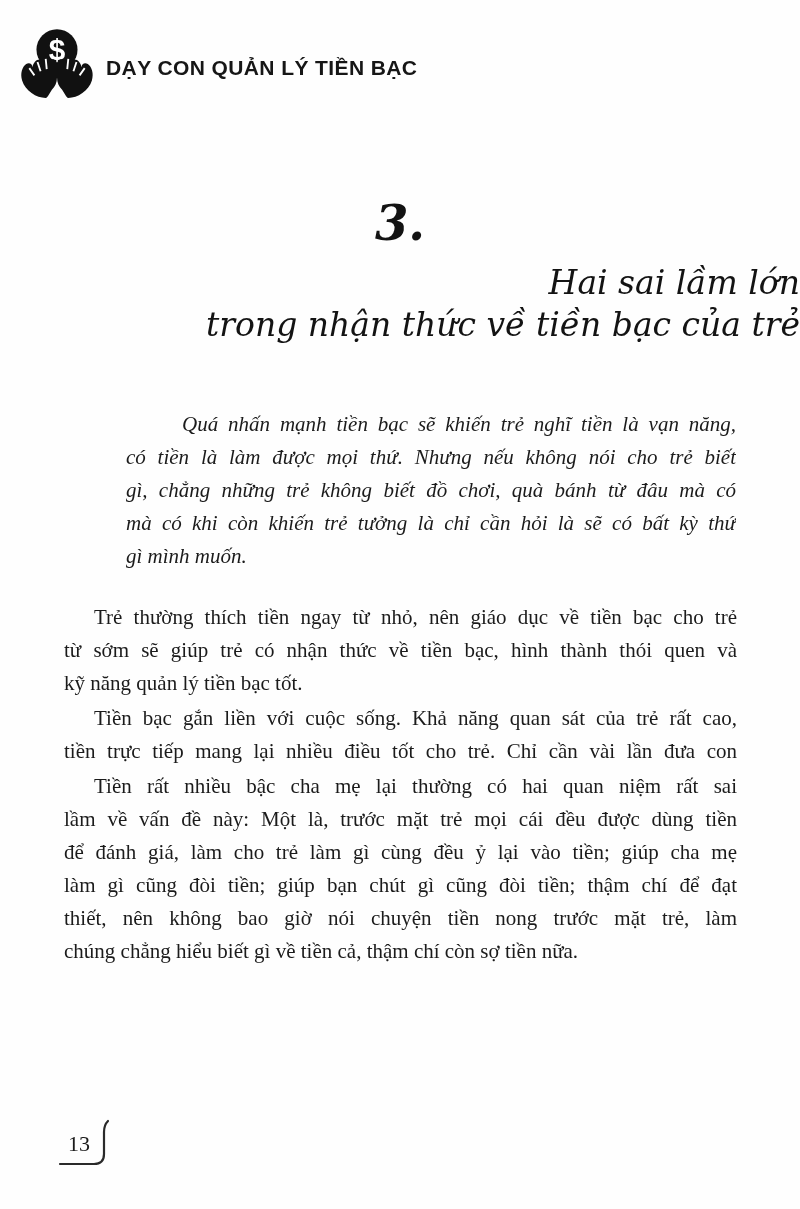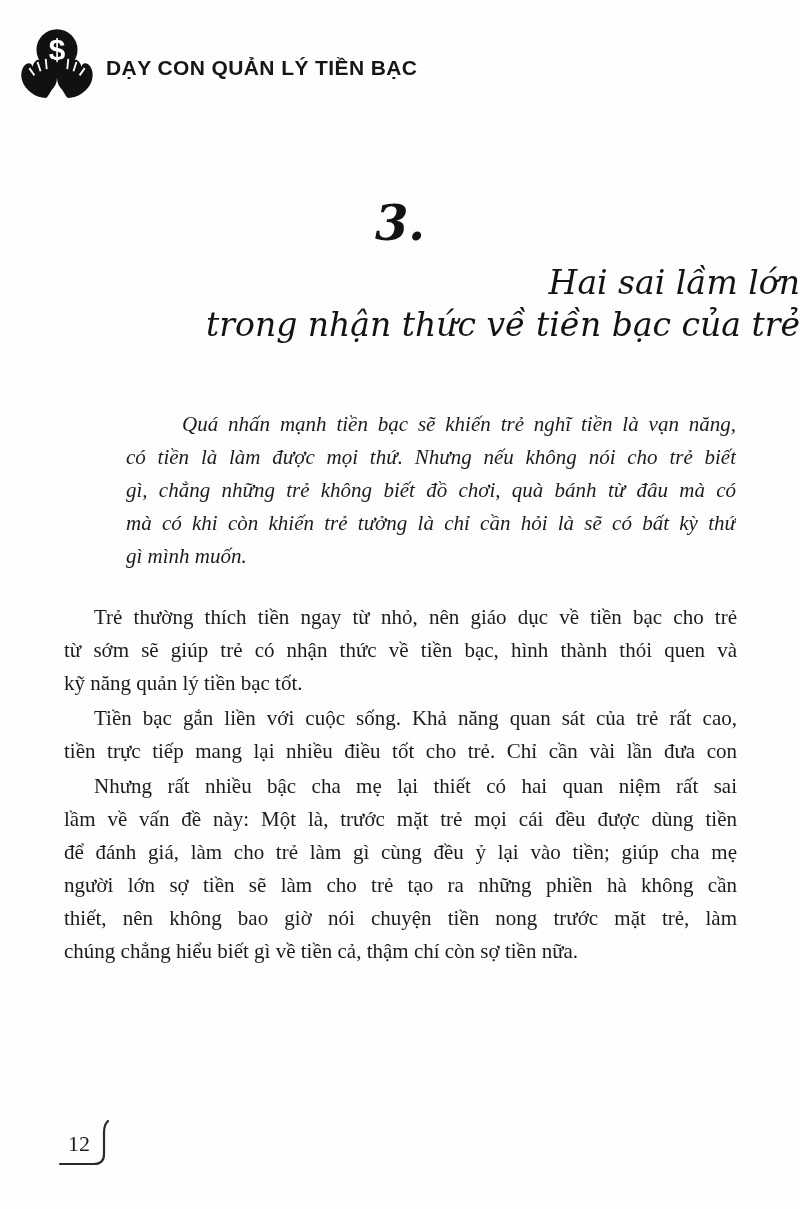--- a/index.html
+++ b/index.html
@@ -152,29 +152,29 @@
       <div class="para">
         <div class="jline first">Trẻ thường thích tiền ngay từ nhỏ, nên giáo dục về tiền bạc cho trẻ</div>
         <div class="jline">từ sớm sẽ giúp trẻ có nhận thức về tiền bạc, hình thành thói quen và</div>
         <div class="jline last">kỹ năng quản lý tiền bạc tốt.</div>
       </div>
       <div class="para">
         <div class="jline first">Tiền bạc gắn liền với cuộc sống. Khả năng quan sát của trẻ rất cao,</div>
         <div class="jline">tiền trực tiếp mang lại nhiều điều tốt cho trẻ. Chỉ cần vài lần đưa con</div>
       </div>
       <div class="para">
-        <div class="jline first">Nhưng rất nhiều bậc cha mẹ lại thiết có hai quan niệm rất sai</div>
+        <div class="jline first">Tiền rất nhiều bậc cha mẹ lại thường có hai quan niệm rất sai</div>
         <div class="jline">lầm về vấn đề này: Một là, trước mặt trẻ mọi cái đều được dùng tiền</div>
         <div class="jline">để đánh giá, làm cho trẻ làm gì cùng đều ỷ lại vào tiền; giúp cha mẹ</div>
-        <div class="jline">người lớn sợ tiền sẽ làm cho trẻ tạo ra những phiền hà không cần</div>
+        <div class="jline">làm gì cũng đòi tiền; giúp bạn chút gì cũng đòi tiền; thậm chí để đạt</div>
         <div class="jline">thiết, nên không bao giờ nói chuyện tiền nong trước mặt trẻ, làm</div>
         <div class="jline last">chúng chẳng hiểu biết gì về tiền cả, thậm chí còn sợ tiền nữa.</div>
       </div>
     </div>
 
   <div class="footer">
     <svg class="footer-flourish" width="72" height="54" viewBox="0 0 72 54" xmlns="http://www.w3.org/2000/svg" aria-hidden="true">
       <path d="M4 46 L38 46 Q48 46 48 36 L48 14 Q48 7 52 3" fill="none" stroke="#2a2a2a" stroke-width="2.2" stroke-linecap="round"></path>
     </svg>
-    <span class="page-number">12</span>
+    <span class="page-number">13</span>
   </div>
 
 </div>
 
 </body></html>

